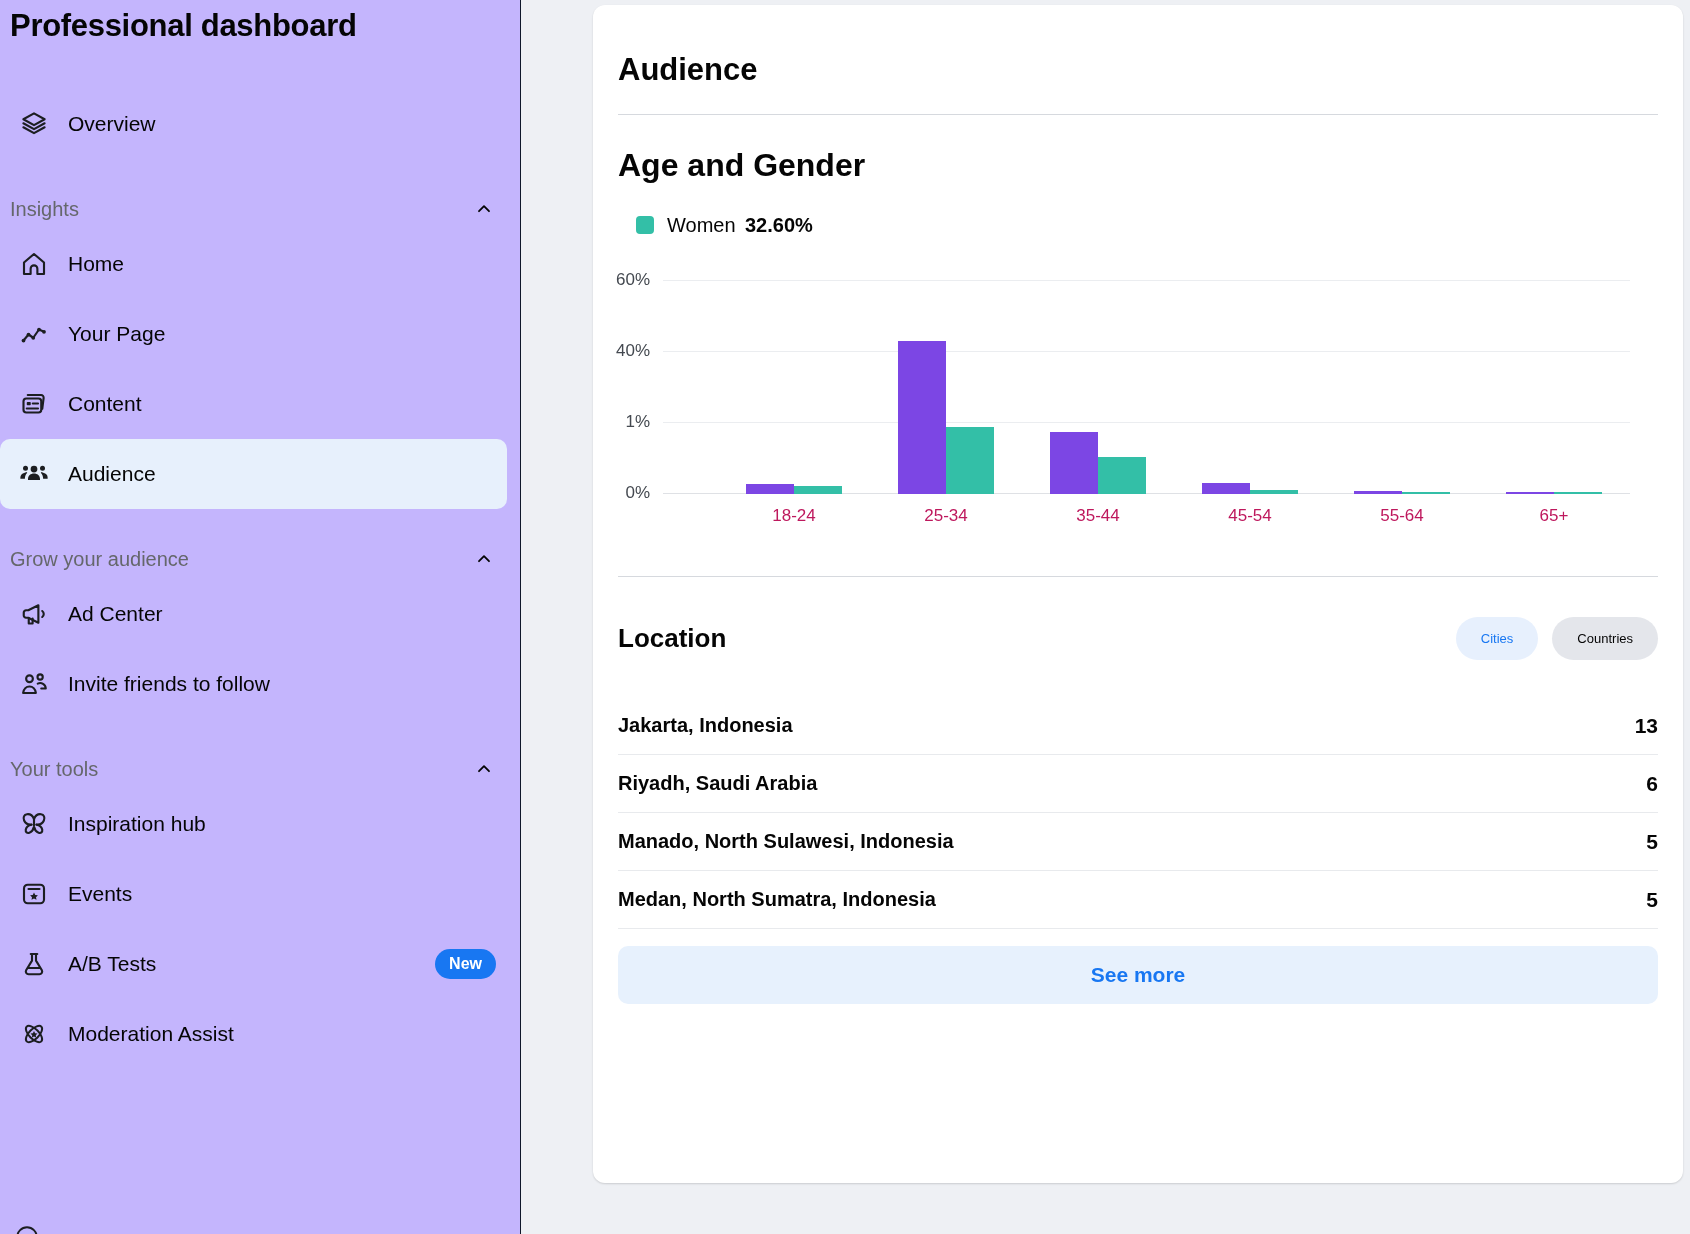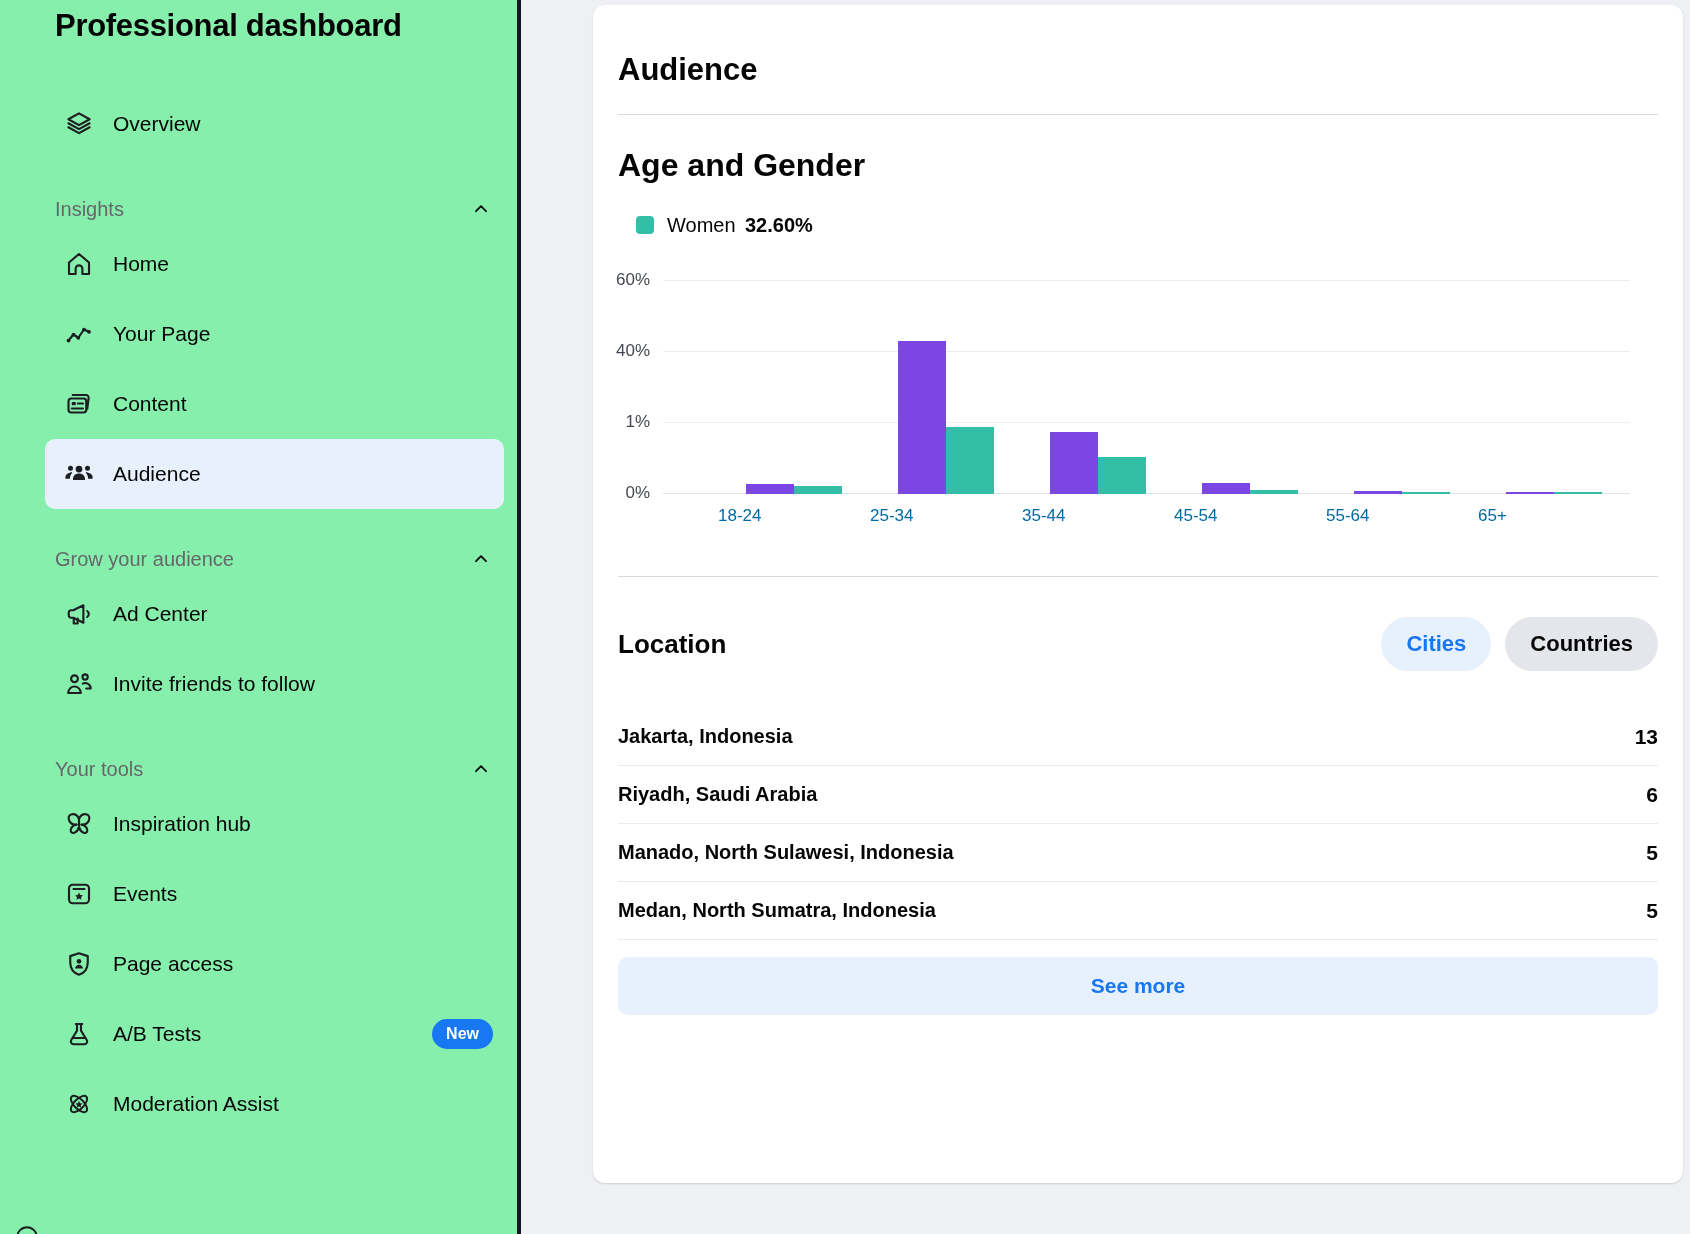--- a/index.html
+++ b/index.html
@@ -7,21 +7,21 @@
   body {
     width:1690px; height:1234px; overflow:hidden;
     background:#eef0f4; color:#050505;
     font-family:"Liberation Sans", sans-serif;
   }
   .app { position:relative; width:1690px; height:1234px; }
 
   
   .sidebar {
     position:absolute; left:0; top:0; width:521px; height:1234px;
-    background:#86efac; border-right:4px solid #0f172a; overflow:hidden;padding-left:45px;
+    background:#c4b5fd; border-right:1px solid #0f172a; overflow:hidden;
   }
   .sidebar-title { font-size:31px; font-weight:700; margin:8px 0 0 10px; letter-spacing:-0.3px; }
   .nav { margin-top:45px; }
   .nav-item {
     display:flex; align-items:center; height:70px; margin-right:13px;
     padding-left:10px; border-radius:10px; cursor:pointer;
   }
   .nav-item.active { background:#e7f0fc; }
   .nav-item .icon { width:30px; height:30px; margin:0 19px 0 9px; flex:none; color:#1c1e21; }
   .nav-item .icon svg { width:30px; height:30px; display:block; }
@@ -59,28 +59,28 @@
   .chart { display:flex; margin-top:17px; }
   .yaxis { width:45px; position:relative; height:237px; flex:none; }
   .ytick { position:absolute; right:13px; font-size:17px; color:#444950; }
   .plot { flex:1; position:relative; height:237px; margin-right:28px; }
   .gridline { position:absolute; left:0; right:0; height:1px; background:#ebedf0; }
   .gridline.base { background:#dfe1e5; }
   .groups { position:absolute; left:55px; right:0; top:0; bottom:0; display:flex; }
   .group { flex:1; display:flex; align-items:flex-end; justify-content:center; }
   .bar { width:48px; }
   .xlabels { display:flex; margin:12px 28px 0 100px; }
-  .xlabel { flex:1; font-size:17px; color:#0369a1; }
+  .xlabel { flex:1; text-align:center; font-size:17px; color:#be185d; }
   .chart-bottom-space { height:50px; }
 
   .loc-header { display:flex; align-items:center; justify-content:space-between; margin-top:40px; }
   .loc-title { font-size:26px; font-weight:700; margin:0; }
   .toggle-group { display:flex; gap:14px; }
   .pill {
-    font-family:inherit; font-size:22px; font-weight:700; border:none;
+    font-family:inherit; font-size:13px; font-weight:400; border:none;
     padding:14px 25px; border-radius:27px; cursor:pointer;
   }
   .pill.on  { background:#e7f0fd; color:#1877f2; }
   .pill.off { background:#e4e6eb; color:#050505; }
 
   .loc-rows { margin-top:37px; }
   .loc-row {
     display:flex; align-items:center; justify-content:space-between;
     height:58px; border-bottom:1px solid #e8eaed;
   }
@@ -216,30 +216,20 @@
         </div>
         <div class="nav-item">
           <span class="icon">
             <svg viewBox="0 0 24 24" fill="none" stroke="currentColor" stroke-width="1.7" stroke-linecap="round" stroke-linejoin="round">
               <rect x="4" y="4.6" width="16" height="14.8" rx="3"></rect>
               <path d="M7.6 8h8.8"></path>
               <path d="M12 10.8l1 1.9 2.1.3-1.5 1.5.4 2.1-2-1-2 1 .4-2.1-1.5-1.5 2.1-.3z" fill="currentColor" stroke="none"></path>
             </svg>
           </span>
           <span class="label">Events</span>
-        </div>
-        <div class="nav-item">
-          <span class="icon">
-            <svg viewBox="0 0 24 24" fill="none" stroke="currentColor" stroke-width="1.7" stroke-linecap="round" stroke-linejoin="round">
-              <path d="M12 3.4l7 2.3v5c0 4.7-2.9 8.4-7 9.9-4.1-1.5-7-5.2-7-9.9v-5z"></path>
-              <circle cx="12" cy="9.8" r="1.9" fill="currentColor" stroke="none"></circle>
-              <path d="M8.7 15.6c.4-1.8 1.8-3 3.3-3s2.9 1.2 3.3 3z" fill="currentColor" stroke="none"></path>
-            </svg>
-          </span>
-          <span class="label">Page access</span>
         </div>
         <div class="nav-item">
           <span class="icon">
             <svg viewBox="0 0 24 24" fill="none" stroke="currentColor" stroke-width="1.7" stroke-linecap="round" stroke-linejoin="round">
               <path d="M9.4 4h5.2"></path>
               <path d="M10.4 4v5.3L5.7 17a2.2 2.2 0 0 0 2 3.2h8.6a2.2 2.2 0 0 0 2-3.2l-4.7-7.7V4"></path>
               <path d="M7.4 15.2h9.2"></path>
             </svg>
           </span>
           <span class="label">A/B Tests</span>

